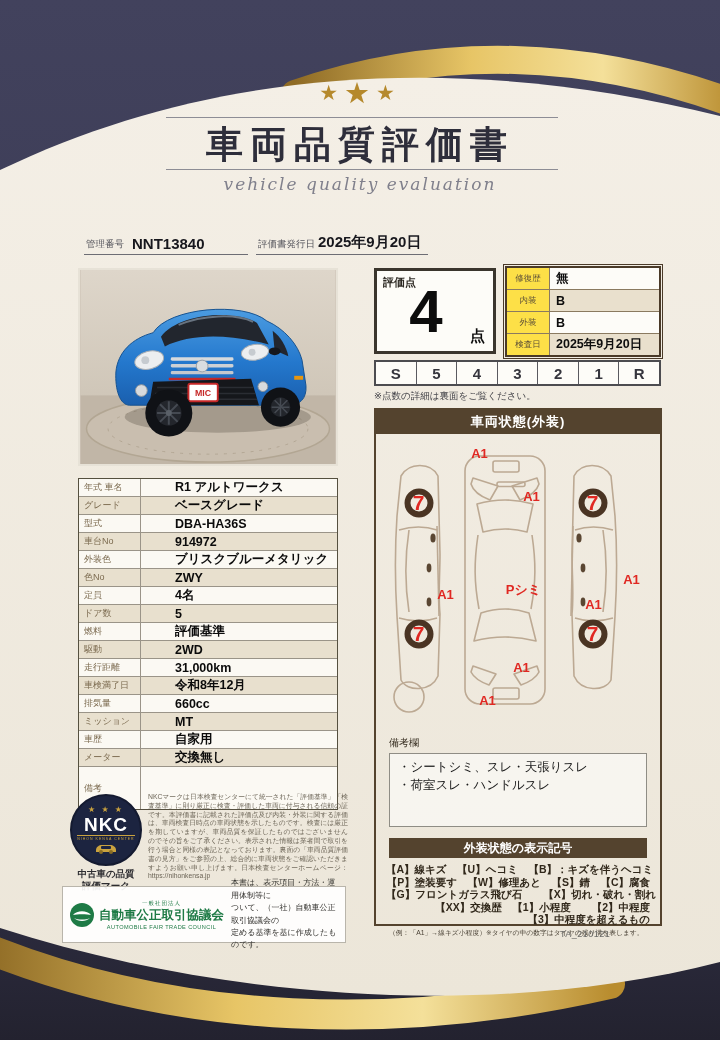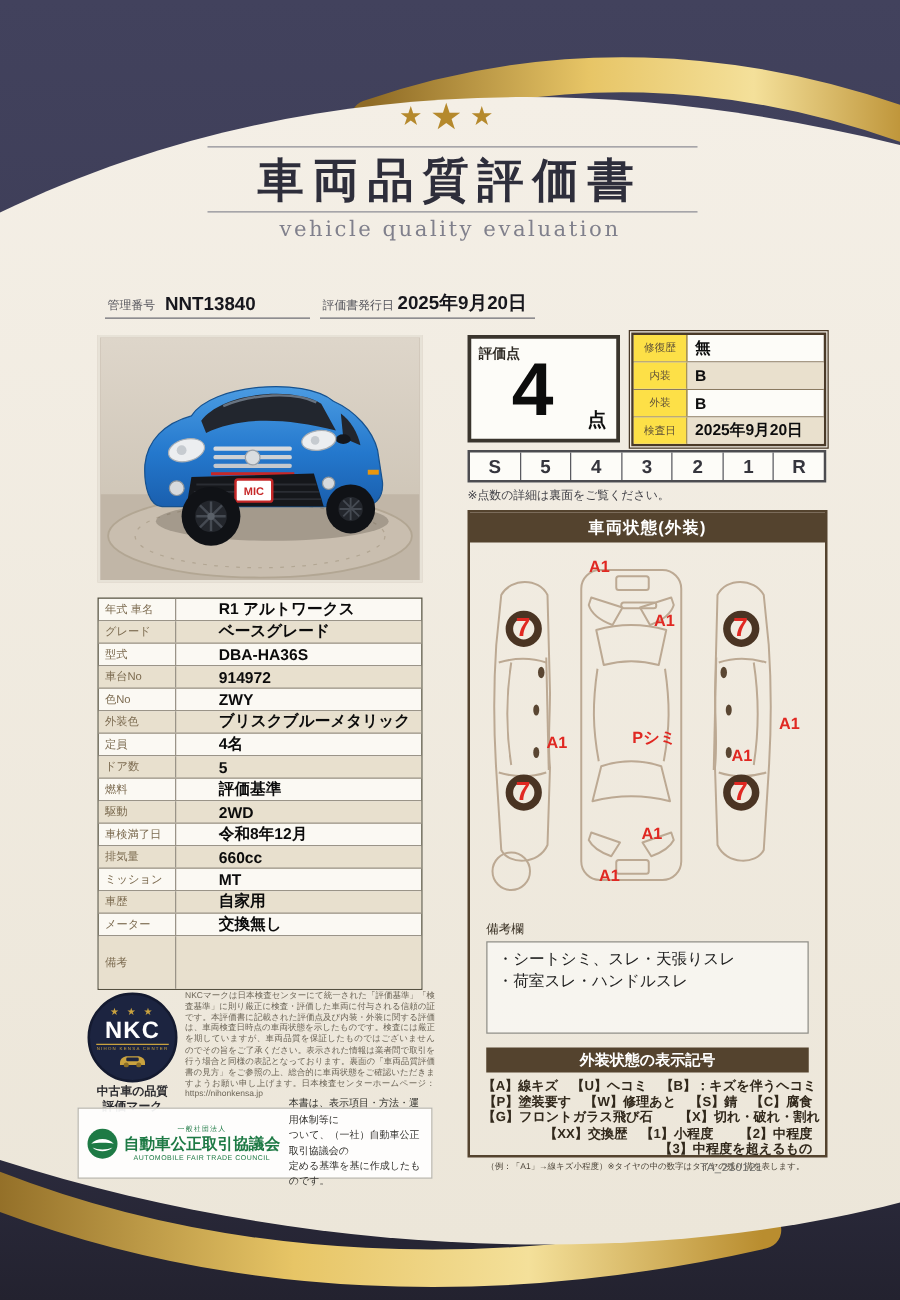--- a/index.html
+++ b/index.html
@@ -9,21 +9,21 @@
   .abs{position:absolute;}
 
   
   .hdr-stars{left:0;right:0;top:76px;text-align:center;color:#b5892c;letter-spacing:6px;}
   .hdr-stars .s{font-size:21px;vertical-align:middle;}
   .hdr-stars .s.mid{font-size:29px;}
   .hdr-rule{left:166px;width:392px;height:0;border-top:1px solid #8d8d95;}
   .hdr-title{left:0;right:0;top:120px;text-align:center;font-family:"Liberation Serif","DejaVu Serif",serif;
              font-weight:bold;font-size:37px;color:#2e2e3b;letter-spacing:7px;}
   .hdr-sub{left:0;right:0;top:174px;text-align:center;font-family:"DejaVu Serif","Liberation Serif",serif;
-           font-size:17px;color:#80808c;letter-spacing:2px;}
+           font-style:italic;font-size:17px;color:#80808c;letter-spacing:2px;}
 
   
   .meta{top:228px;height:26px;border-bottom:1px solid #6d6d74;}
   .meta .lbl{position:absolute;bottom:3px;left:2px;font-size:9.5px;color:#55555c;}
   .meta .val{position:absolute;bottom:2px;font-size:15px;font-weight:bold;color:#17171d;}
   #meta1{left:84px;width:164px;} #meta1 .val{left:48px;}
   #meta2{left:256px;width:172px;} #meta2 .val{left:62px;}
 
   
   .photo{left:78px;top:268px;width:260px;height:198px;border:2px solid #e7e2d7;box-sizing:border-box;background:#cfc5b8;}
@@ -360,49 +360,53 @@
         <div class="slab">型式</div>
         <div class="sval">DBA-HA36S</div>
       </div>
 
       <div class="row">
         <div class="slab">車台No</div>
         <div class="sval">914972</div>
       </div>
 
       <div class="row">
+        <div class="slab">外装色</div>
+        <div class="sval">ブリスクブルーメタリック</div>
+      </div>
+
+      <div class="row">
         <div class="slab">色No</div>
         <div class="sval">ZWY</div>
       </div>
 
       <div class="row">
-        <div class="slab">外装色</div>
-        <div class="sval">ブリスクブルーメタリック</div>
-      </div>
-
-      <div class="row">
         <div class="slab">定員</div>
         <div class="sval">4名</div>
       </div>
 
       <div class="row">
         <div class="slab">ドア数</div>
         <div class="sval">5</div>
       </div>
 
       <div class="row">
         <div class="slab">燃料</div>
         <div class="sval">評価基準</div>
       </div>
 
       <div class="row">
         <div class="slab">駆動</div>
         <div class="sval">2WD</div>
       </div>
 
+      <div class="row">
+        <div class="slab">走行距離</div>
+        <div class="sval">31,000km</div>
+      </div>
 
       <div class="row">
         <div class="slab">車検満了日</div>
         <div class="sval">令和8年12月</div>
       </div>
 
       <div class="row">
         <div class="slab">排気量</div>
         <div class="sval">660cc</div>
       </div>

